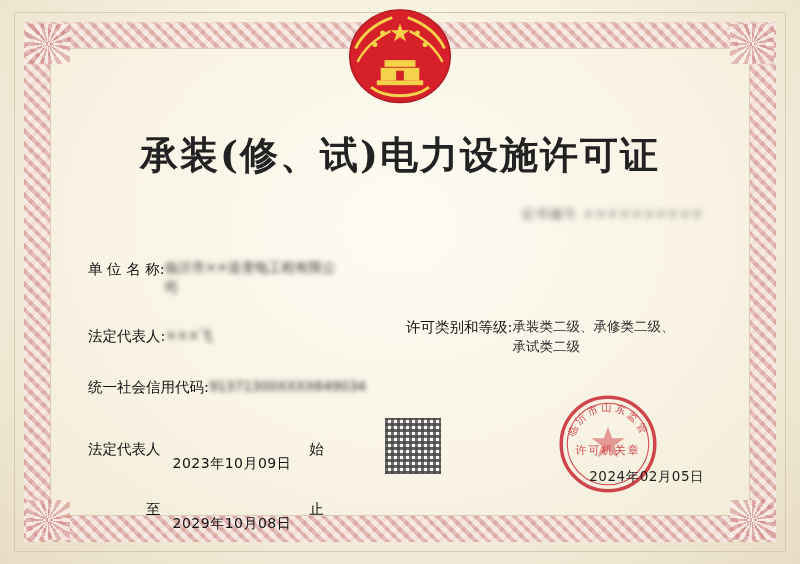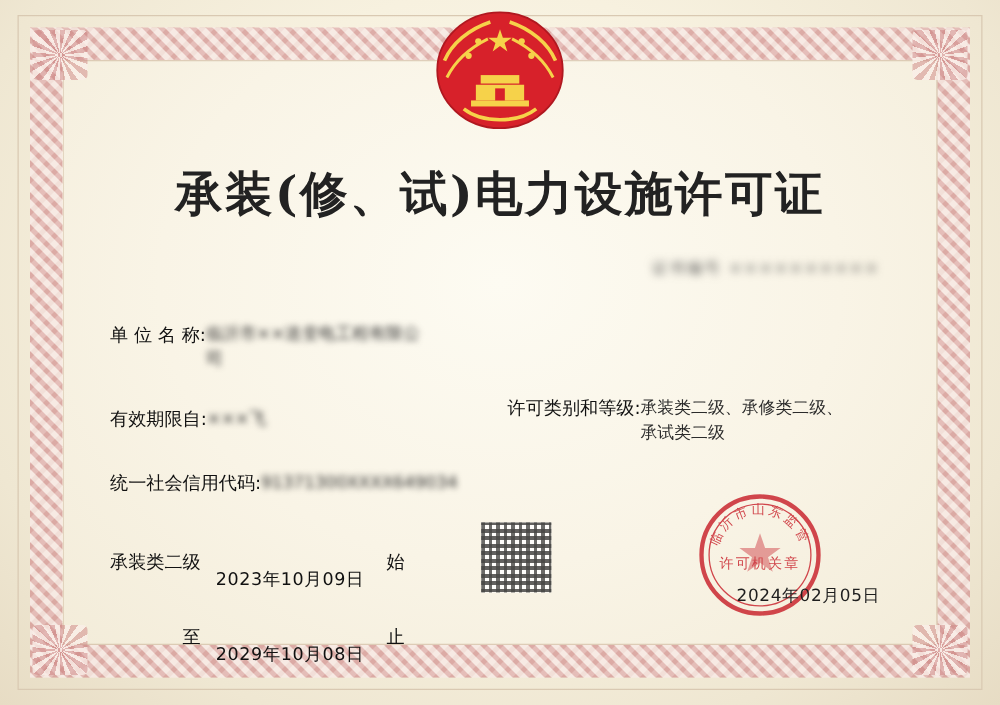--- a/index.html
+++ b/index.html
@@ -301,38 +301,38 @@
 
     <div class="row">
       <div class="col-left">
         <span class="label">单 位 名 称:</span>
         <span class="value wrap blur">临沂市××送变电工程有限公司</span>
       </div>
     </div>
 
     <div class="row">
       <div class="col-left">
-        <span class="label">有效期限自:</span>
+        <span class="label">法定代表人:</span>
         <span class="value blur">×××飞</span>
       </div>
       <div class="col-right">
         <span class="label">许可类别和等级:</span>
         <span class="value right-wrap">承装类二级、承修类二级、承试类二级</span>
       </div>
     </div>
 
     <div class="row-credit">
       <span class="label">统一社会信用代码:</span>
       <span class="value blur">91371300XXXX649034</span>
     </div>
   </div>
 
   <div class="validity">
     <div class="validity-line">
-      <span class="v-label">承装类二级</span>
+      <span class="v-label">法定代表人</span>
       <span class="v-date">2023年10月09日</span>
       <span class="v-mark">始</span>
     </div>
     <div class="validity-line v-indent">
       <span class="v-label">至</span>
       <span class="v-date">2029年10月08日</span>
       <span class="v-mark">止</span>
     </div>
   </div>
 

